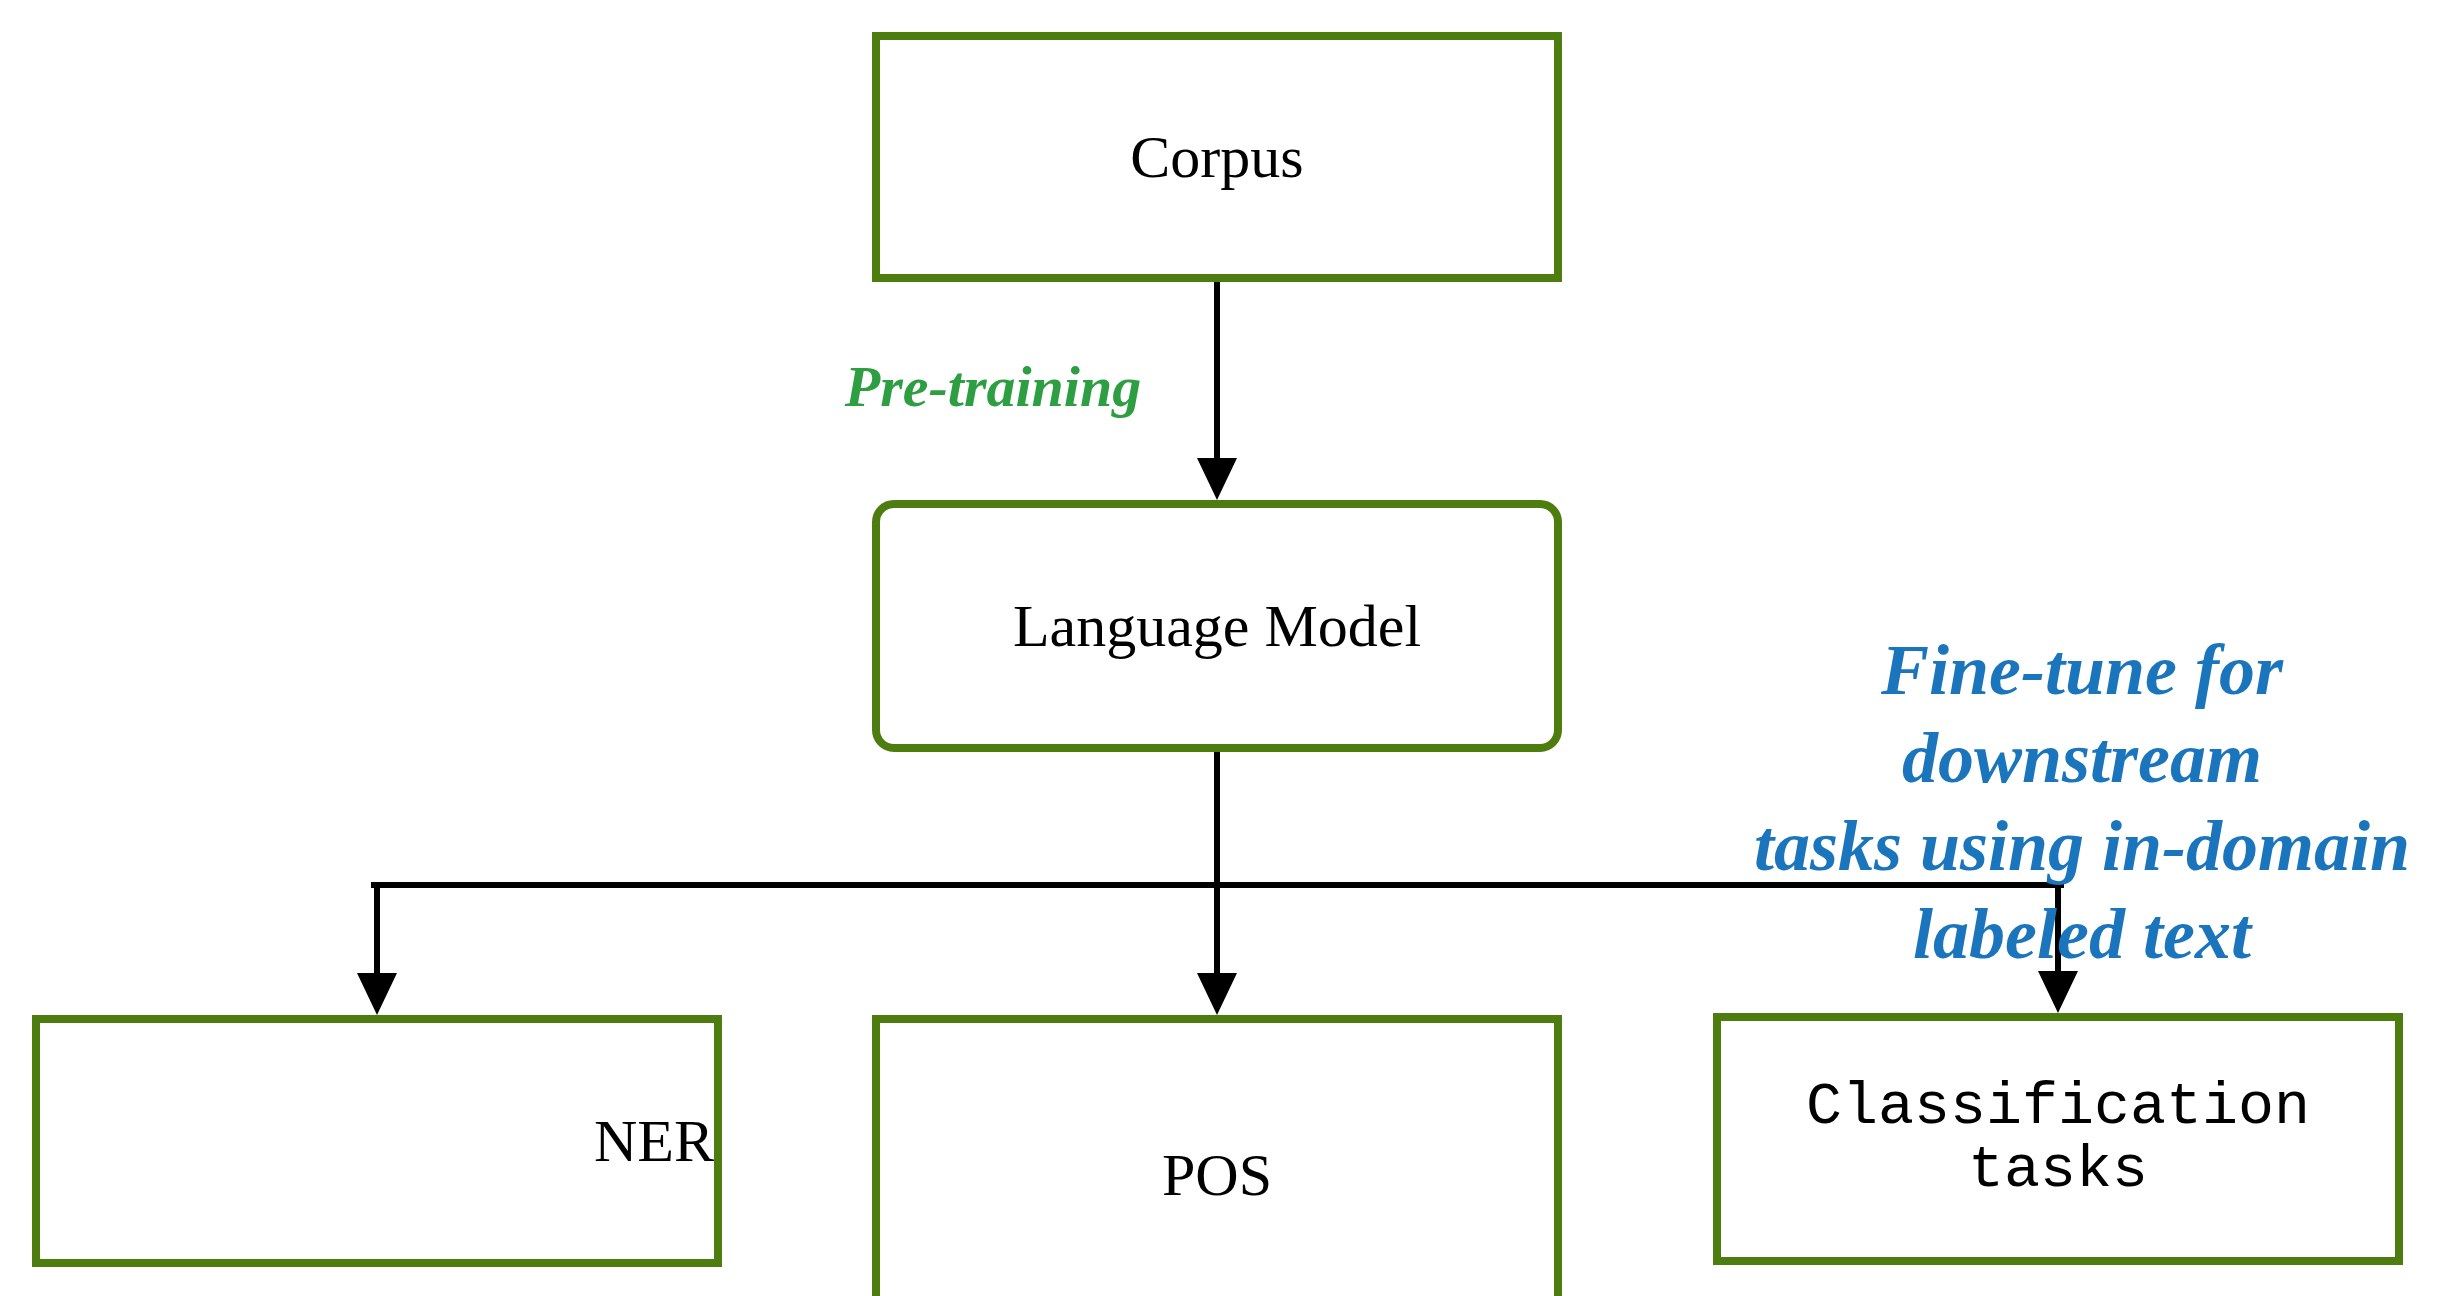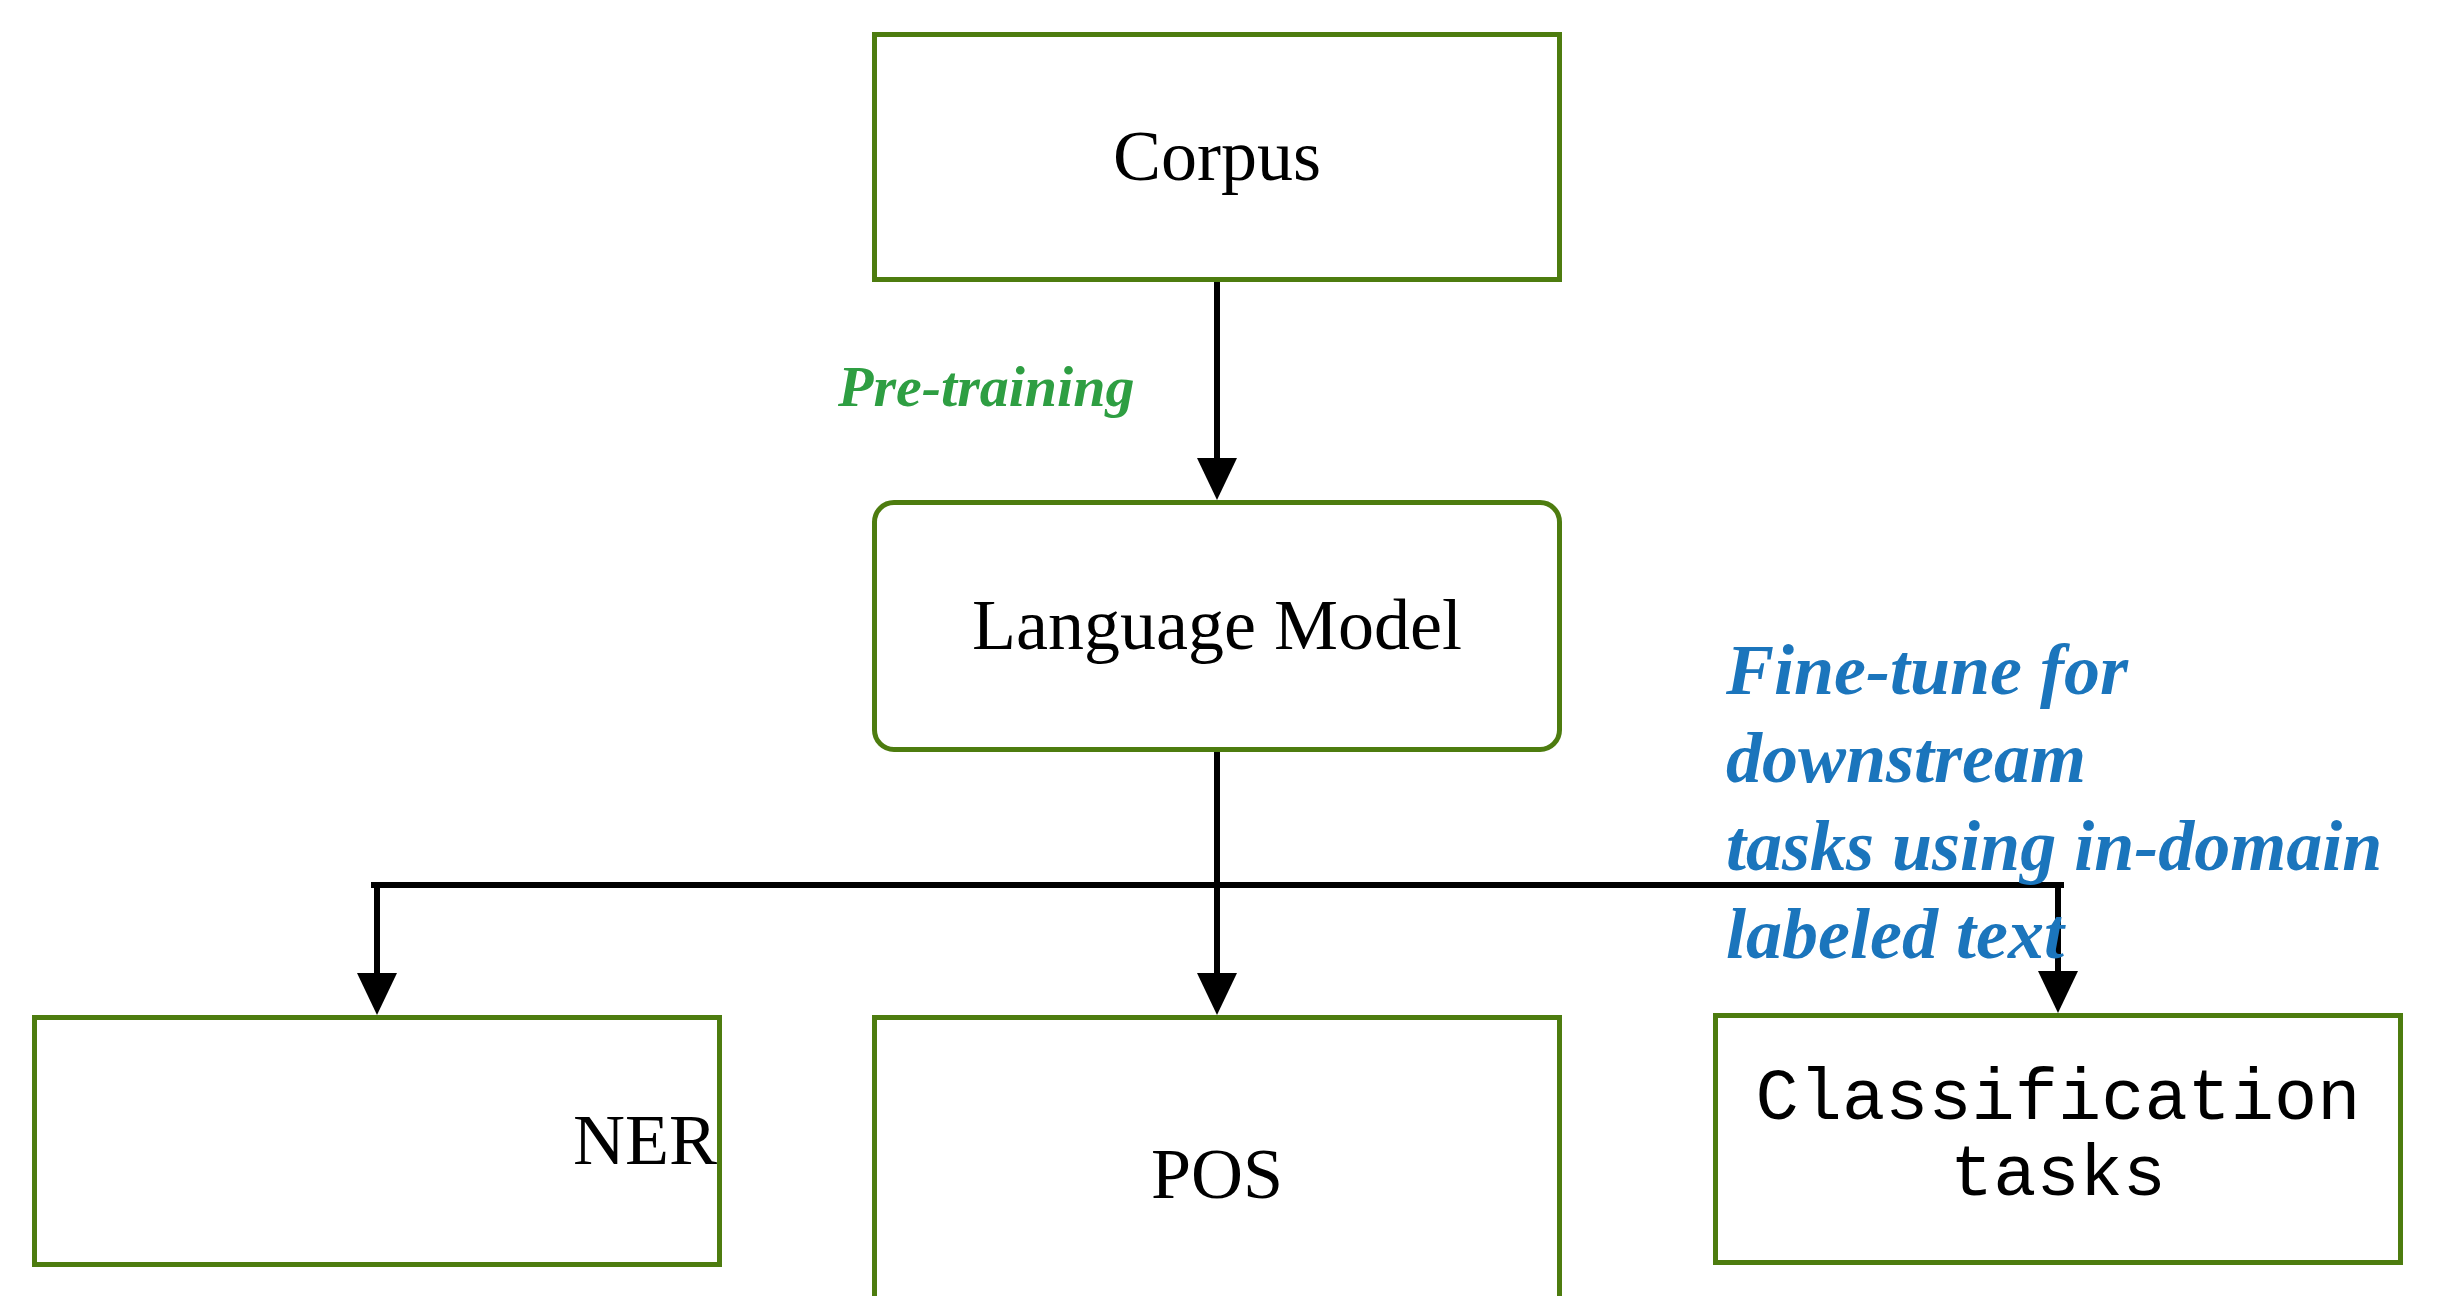--- a/index.html
+++ b/index.html
@@ -14,40 +14,41 @@
   .connectors {
     position: absolute;
     left: 0; top: 0;
     width: 2437px; height: 1296px;
     pointer-events: none;
   }
   .node {
     position: absolute;
     box-sizing: border-box;
     background: #ffffff;
-    border: 5px solid #4d7c0f;
+    border: 8px solid #4d7c0f;
     display: flex;
     align-items: center;
     justify-content: center;
     text-align: center;
     color: #000000;
-    font-size: 72px;
+    font-size: 60px;
     line-height: 1.05;
     white-space: pre-line;
   }
   #box-corpus        { left: 872px;  top: 32px;   width: 690px; height: 250px; }
   #box-language-model{ left: 872px;  top: 500px;  width: 690px; height: 252px; border-radius: 22px; }
   #box-ner           { left: 32px;   top: 1015px; width: 690px; height: 252px; justify-content: flex-end; }
   #box-pos           { left: 872px;  top: 1015px; width: 690px; height: 320px; }
   #box-classification{ left: 1713px; top: 1013px; width: 690px; height: 252px; font-family: Liberation Mono, monospace; }
 
   .annotation {
     position: absolute;
     font-weight: bold;
     font-style: italic;
+    text-align: center;
     white-space: pre-line;
   }
   #ann-pretraining {
     left: 838px; top: 352px; width: 310px;
     font-size: 58px; line-height: 70px;
     color: #2E9E42;
   }
   #ann-finetune {
     left: 1726px; top: 626px; width: 712px;
     font-size: 72px; line-height: 88px;

